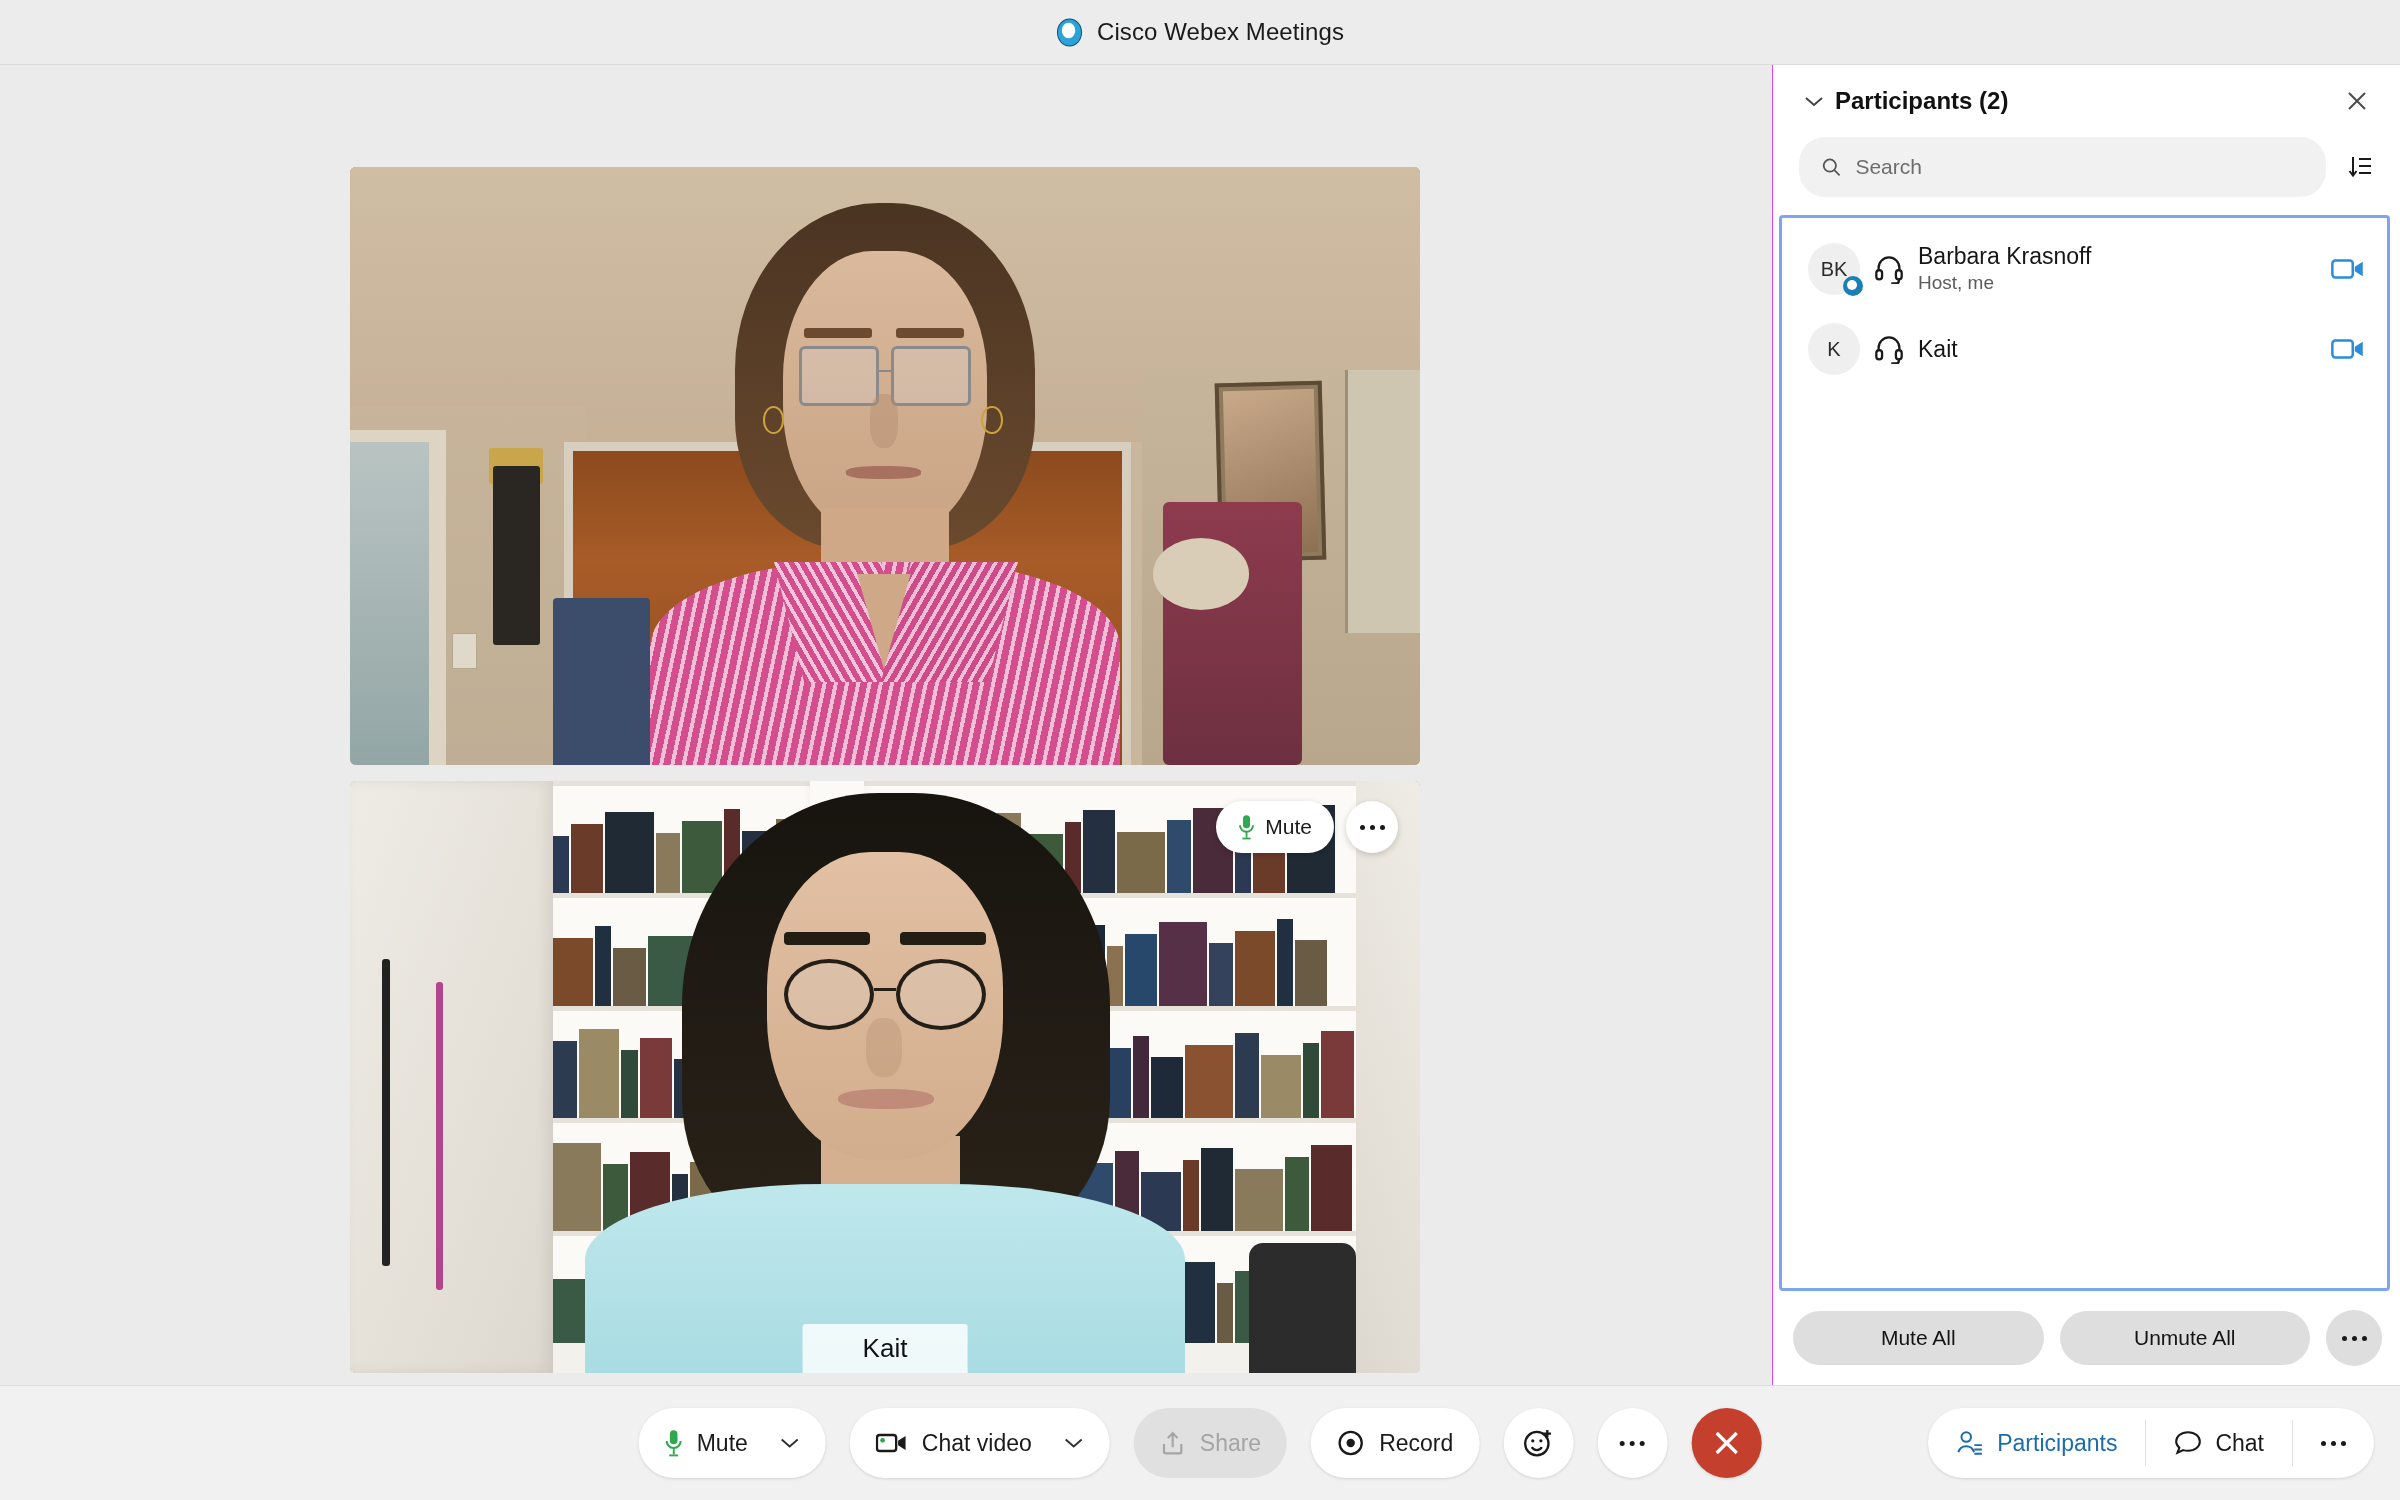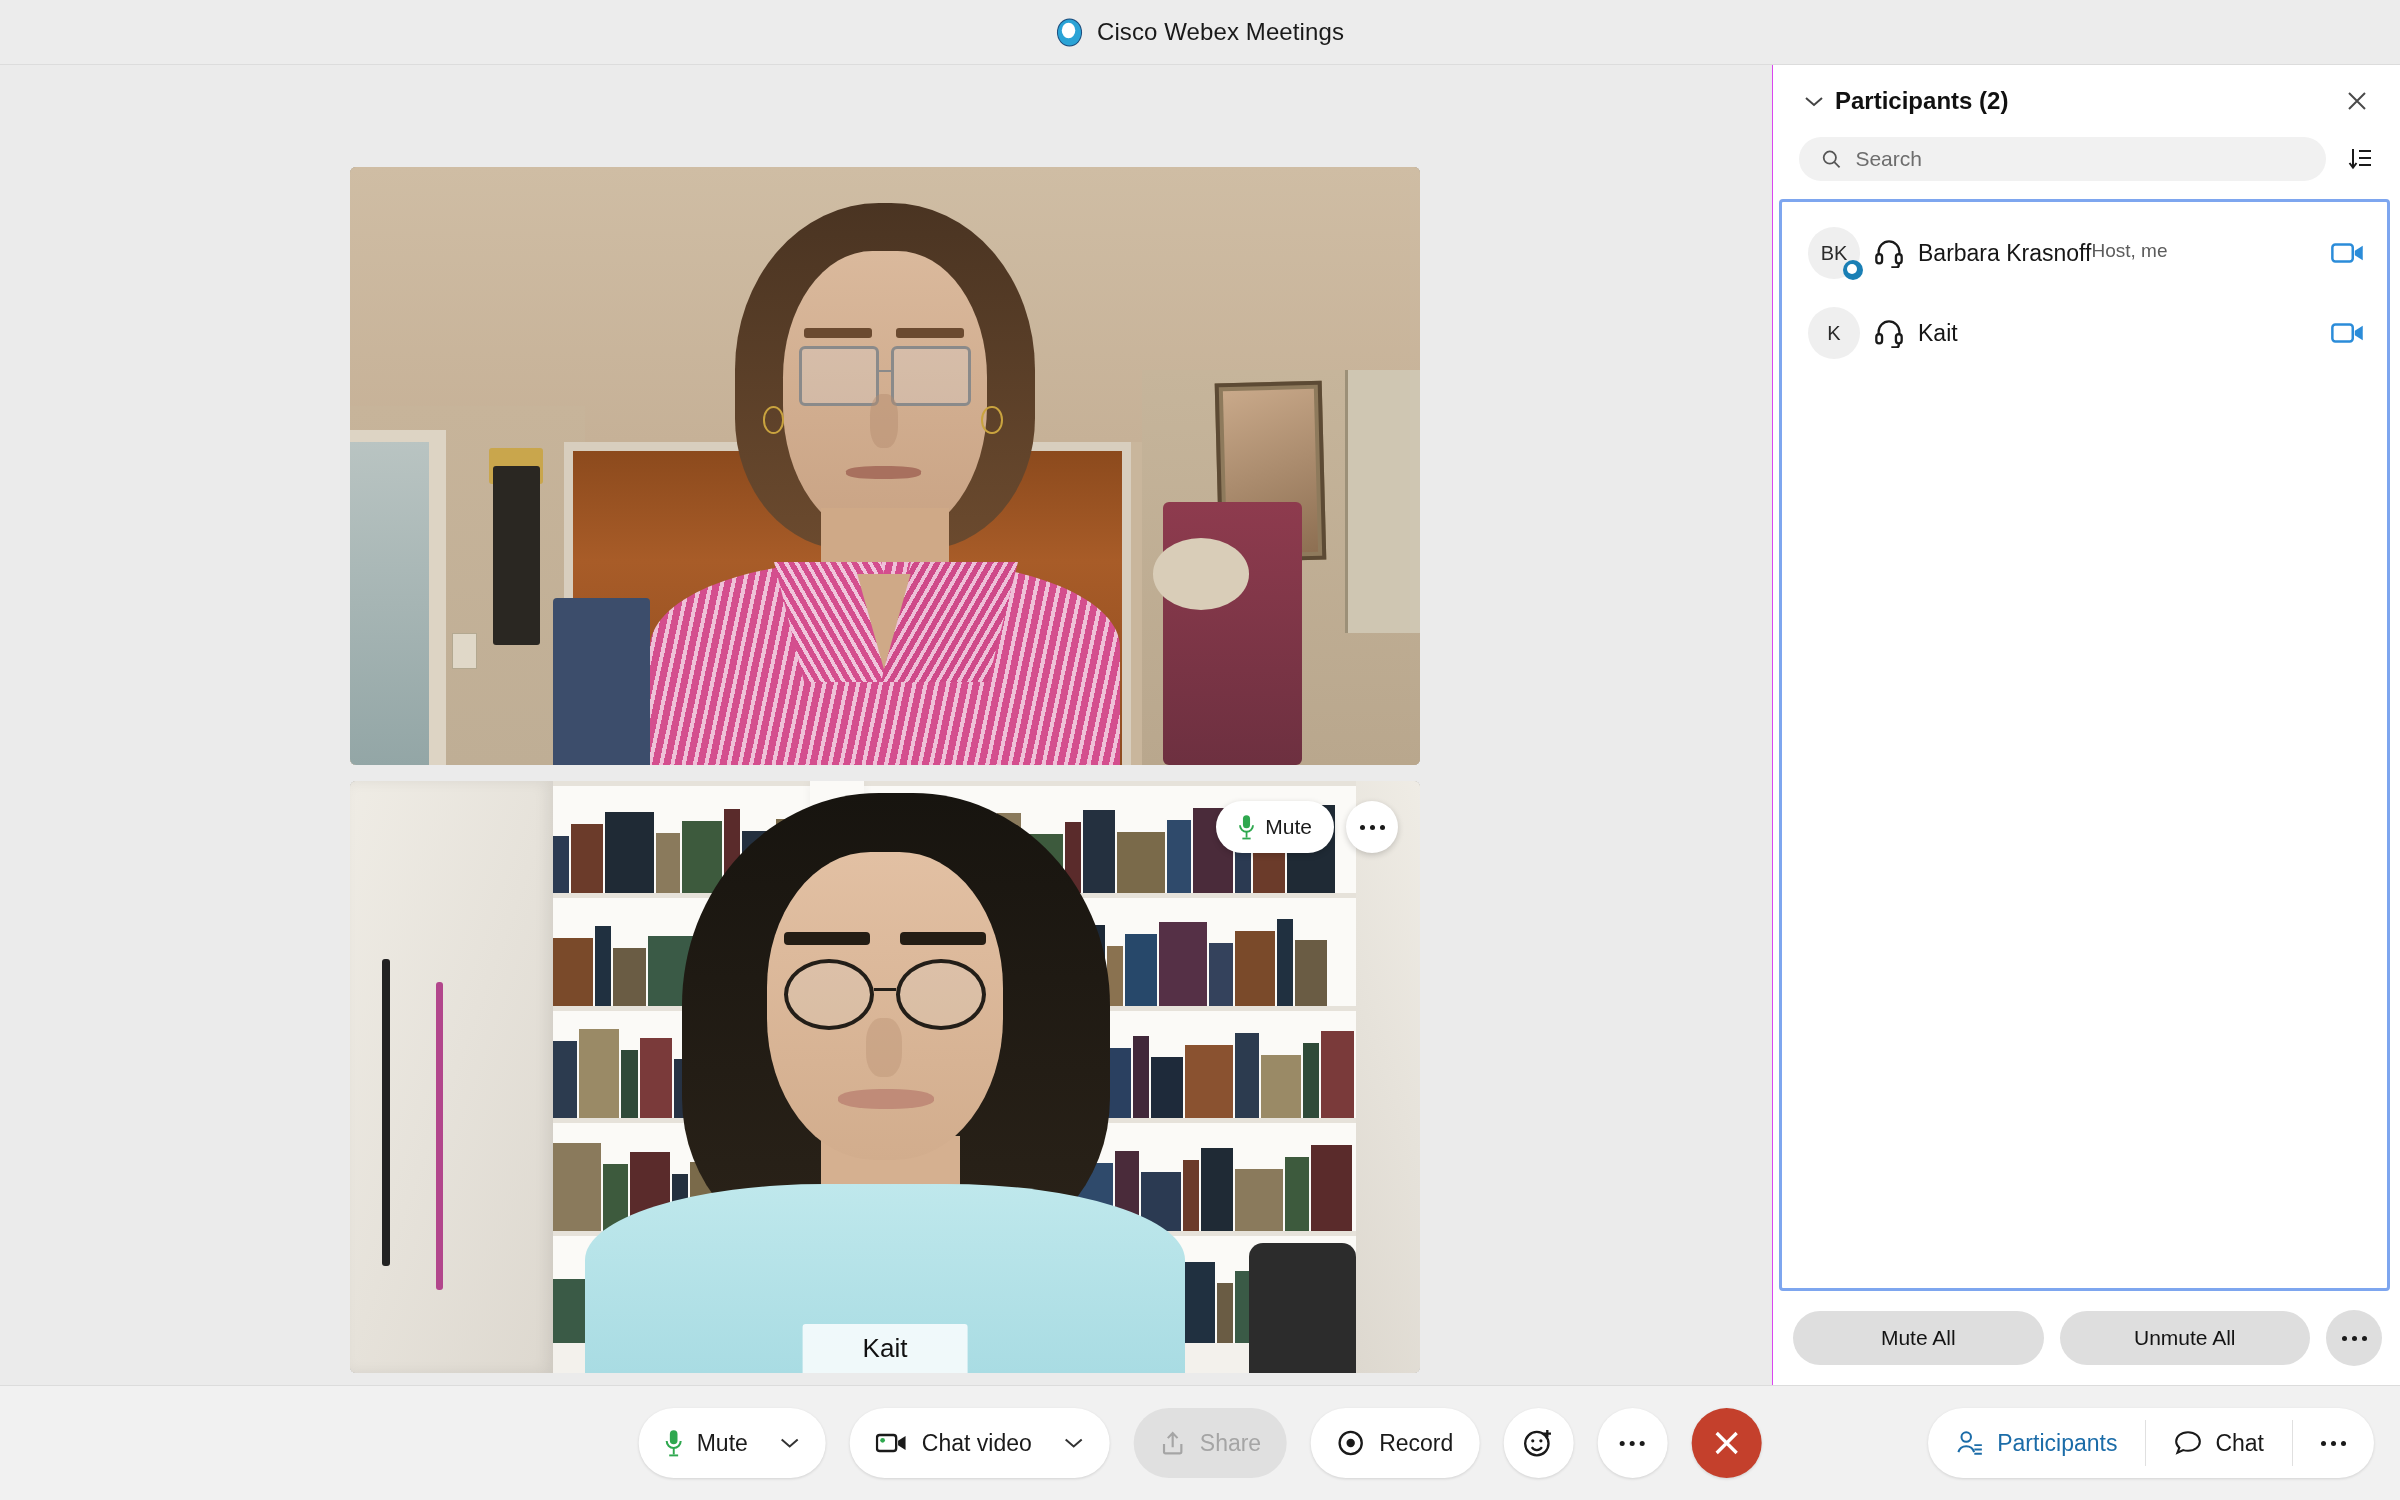--- a/index.html
+++ b/index.html
@@ -191,21 +191,21 @@
     background:#fff; border-left:1px solid #d946ef;
     display:flex; flex-direction:column;
   }
   .panel-head { height:72px; display:flex; align-items:center; padding:0 26px; }
   .chev-btn { width:30px; height:30px; display:flex; align-items:center; justify-content:center; cursor:pointer; }
   .panel-title { font-size:24px; font-weight:bold; color:#111; margin-left:6px; }
   .panel-close { margin-left:auto; width:34px; height:34px; display:flex;
                  align-items:center; justify-content:center; cursor:pointer; }
   .panel-search-row { display:flex; align-items:center; gap:16px; padding:0 22px 18px 26px; }
   .search-pill {
-    flex:1; height:44px; background:#f1f1f1; border-radius:26px;
+    flex:1; height:60px; background:#f1f1f1; border-radius:26px;
     display:flex; align-items:center; gap:14px; padding:0 22px;
   }
   .search-input {
     border:none; background:transparent; outline:none;
     font-family:"Liberation Sans", sans-serif; font-size:21px; color:#333; width:100%;
   }
   .search-input::placeholder { color:#6d6d6d; }
   .sort-btn { width:36px; height:36px; display:flex; align-items:center; justify-content:center; cursor:pointer; }
 
   .plist {
@@ -216,21 +216,21 @@
   .prow { display:flex; align-items:center; height:74px; padding:0 22px 0 26px; cursor:pointer; }
   .prow:first-child { height:86px; margin-top:8px; }
   .avatar-wrap { position:relative; width:52px; height:52px; flex:0 0 auto; }
   .avatar {
     width:52px; height:52px; border-radius:50%; background:#efefef;
     display:flex; align-items:center; justify-content:center;
     font-size:20px; color:#2b2b2b;
   }
   .avatar-badge { position:absolute; right:-4px; bottom:-2px; width:22px; height:22px; }
   .headset { margin-left:14px; width:30px; height:30px; flex:0 0 auto; }
-  .pinfo { margin-left:14px; display:flex; flex-direction:row; justify-content:center;text-align:right; }
+  .pinfo { margin-left:14px; display:flex; flex-direction:column; justify-content:center; }
   .pname { font-size:23px; color:#161616; line-height:1.25; }
   .prole { font-size:19px; color:#5c5c5c; line-height:1.3; }
   .pvideo { margin-left:auto; width:34px; height:34px; }
 
   .panel-foot { height:94px; display:flex; align-items:center; gap:16px; padding:0 18px 0 20px; }
   .pill-btn {
     flex:1; height:54px; background:#dedede; border:none; border-radius:27px;
     font-family:"Liberation Sans", sans-serif; font-size:21px; color:#141414; cursor:pointer;
   }
   .round-btn {

